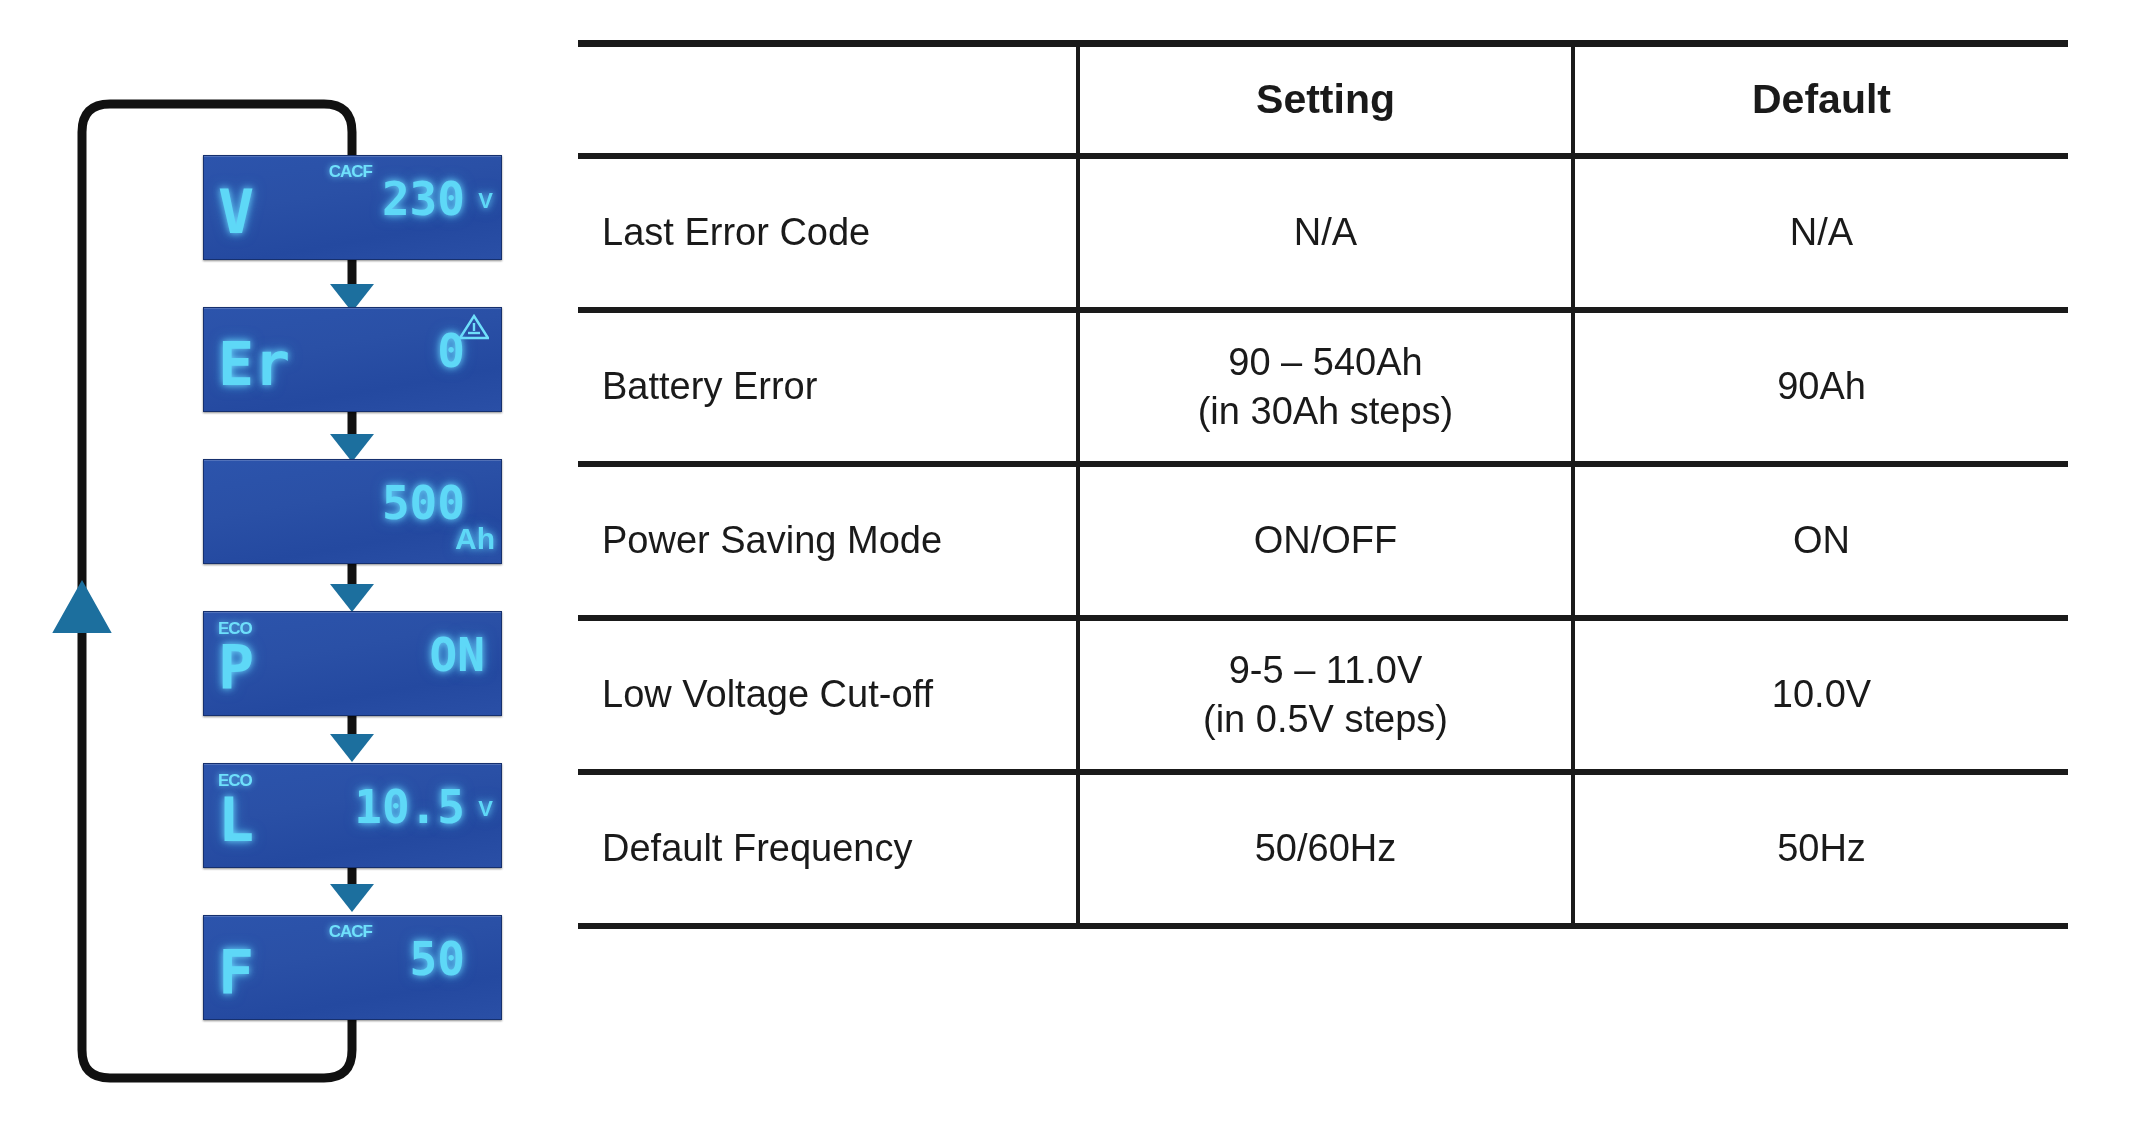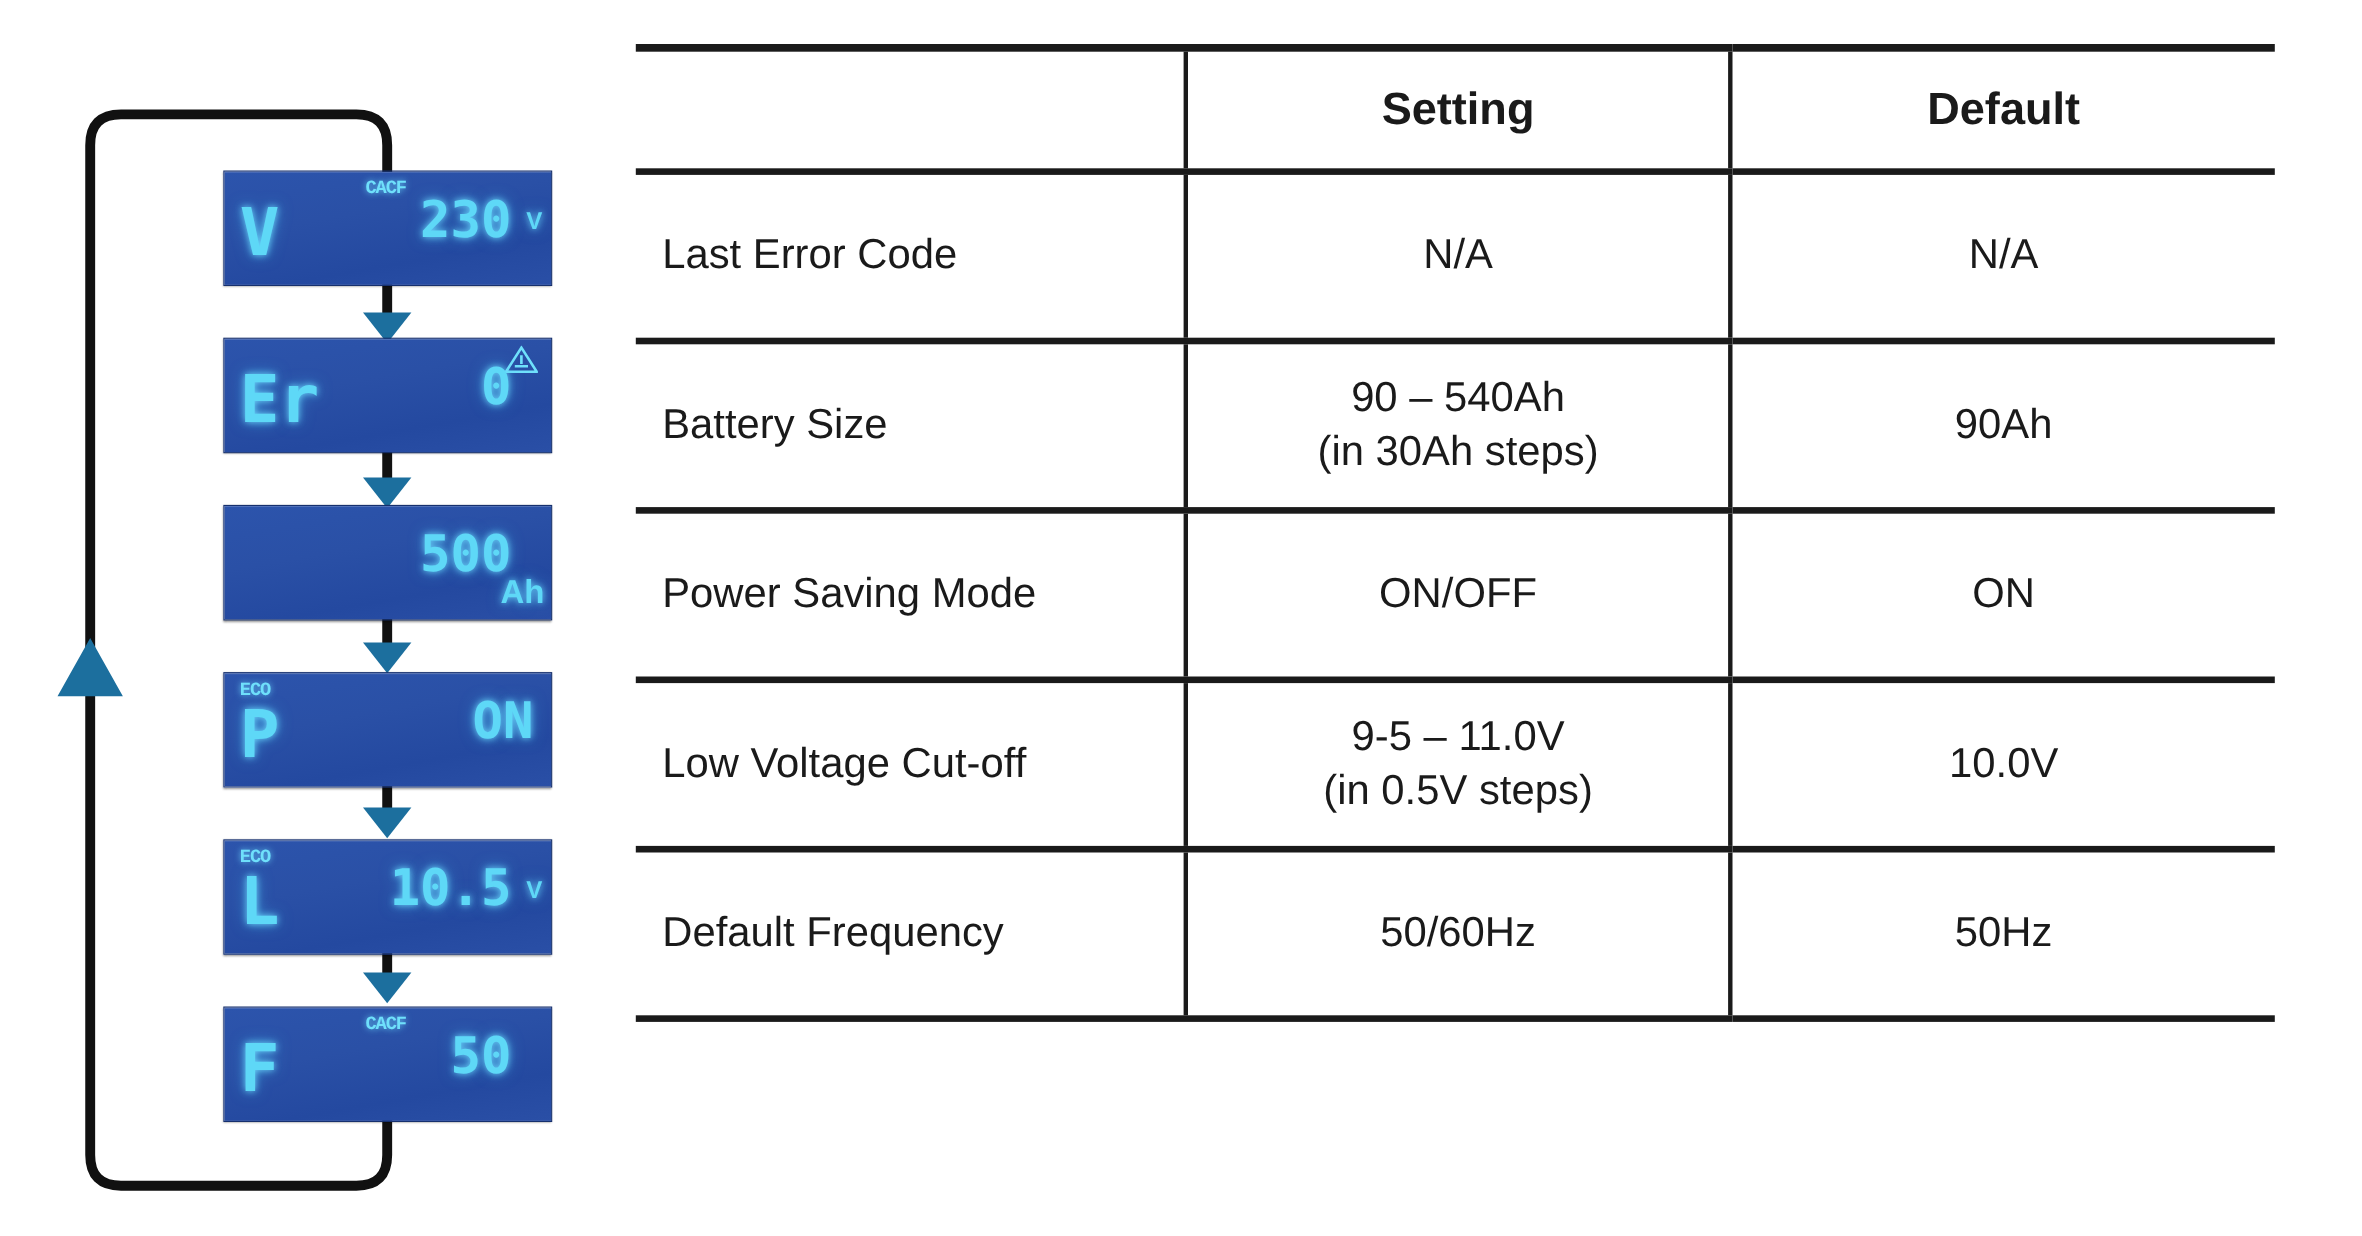--- a/index.html
+++ b/index.html
@@ -96,21 +96,21 @@
   .seg-unit.big {
     right: 6px;
     top: 64px;
     font-size: 30px;
   }
 
   
   .ind {
     position: absolute;
     color: #6fe0fb;
-    font-family: Liberation Mono, monospace;
+    font-family: Liberation Sans, sans-serif;
     font-weight: 700;
     font-size: 17px;
     letter-spacing: -1px;
     text-shadow: 0 0 6px rgba(110,220,255,0.9);
     line-height: 1;
   }
   .ind-tc { top: 7px; left: 50%; transform: translateX(-55%); }
   .ind-tl { top: 8px; left: 14px; }
   .ind-tr { top: 6px; right: 12px; }
 
@@ -284,21 +284,21 @@
       </thead>
       <tbody>
         <tr class="body">
           <td>Last Error Code</td>
           <td class="sep">
             <span class="cell-sub">N/A</span>
           </td>
           <td class="sep">N/A</td>
         </tr>
         <tr class="body">
-          <td>Battery Size</td>
+          <td>Battery Error</td>
           <td class="sep">
             <span class="cell-sub">90 – 540Ah</span>
             <span class="cell-sub">(in 30Ah steps)</span>
           </td>
           <td class="sep">90Ah</td>
         </tr>
         <tr class="body">
           <td>Power Saving Mode</td>
           <td class="sep">
             <span class="cell-sub">ON/OFF</span>

